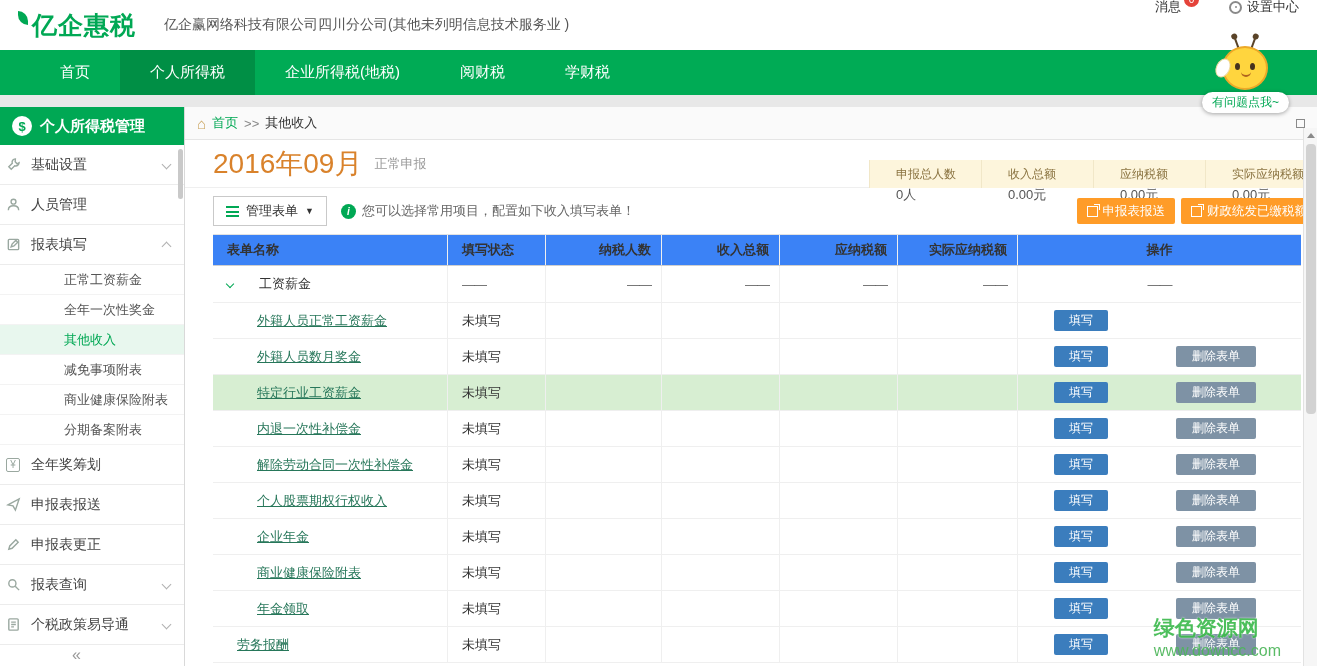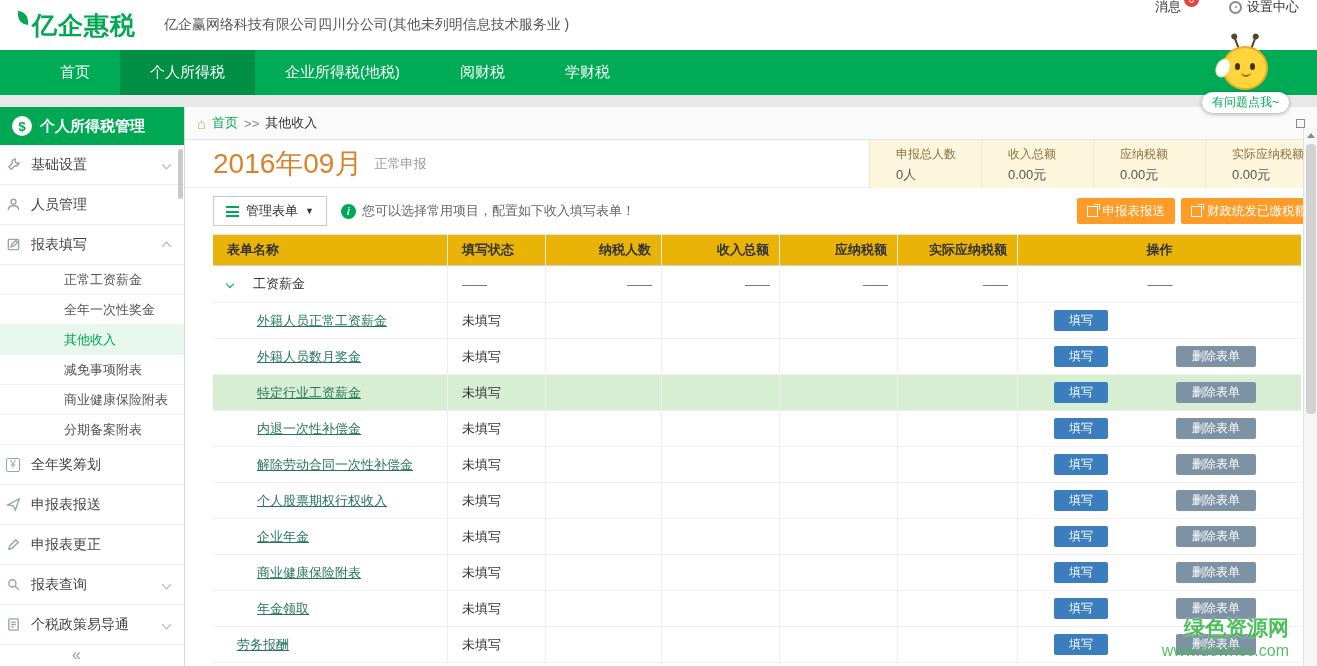--- a/index.html
+++ b/index.html
@@ -59,64 +59,64 @@
   .home-icon { color:#c9a25a; font-size:15px; }
   .bc-home { color:#00a854; cursor:pointer; }
   .bc-sep { color:#888; }
   .bc-current { color:#333; }
   .panel-toggle { margin-left:auto; width:9px; height:9px; border:1px solid #8a8a8a; cursor:pointer; }
   
   .period-row { height:48px; border-bottom:1px solid #efefef; display:flex; align-items:center; padding-left:28px; }
   .period-title { font-size:28px; color:#d9822b; }
   .period-sub { margin-left:12px; font-size:13px; color:#999; }
   .stats { margin-left:auto; height:48px; display:flex; }
-  .stat-cell { width:112px; background:#fdf5dc; border-left:1px solid #f1e7c8; padding:6px 0 0 26px; }
+  .stat-cell { width:112px; background:#fdf5dc; border-left:1px solid #f1e7c8; padding:6px 0 0 26px;margin-top:20px; }
   .stat-label { font-size:12px; color:#8a7340; }
   .stat-value { font-size:13px; color:#555; margin-top:3px; }
   
   .toolbar { height:46px; display:flex; align-items:center; padding-left:28px; }
   .manage-btn { border:1px solid #c9c9c9; background:#fff; height:30px; display:flex; align-items:center; gap:7px; padding:0 12px; cursor:pointer; font-size:13px; color:#333; }
   .list-icon { width:13px; height:11px; background:linear-gradient(#00a854 2px, transparent 2px, transparent 4.5px, #00a854 4.5px, #00a854 6.5px, transparent 6.5px, transparent 9px, #00a854 9px, #00a854 11px); }
   .caret { font-size:9px; color:#333; }
   .hint { margin-left:14px; display:flex; align-items:center; gap:6px; color:#666; font-size:13px; }
   .info-icon { width:15px; height:15px; border-radius:50%; background:#00a854; color:#fff; font-size:10px; font-style:italic; font-weight:bold; display:flex; align-items:center; justify-content:center; }
   .toolbar-actions { margin-left:auto; display:flex; gap:6px; }
   .orange-btn { background:#ff9c28; color:#fff; height:26px; display:flex; align-items:center; gap:5px; padding:0 10px; font-size:12.5px; cursor:pointer; border-radius:2px; }
   .export-icon { width:11px; height:11px; border:1.5px solid #fff; position:relative; display:inline-block; }
   .export-icon::after { content:""; position:absolute; right:-3px; top:-3px; width:5px; height:5px; border-top:1.5px solid #fff; border-right:1.5px solid #fff; }
   
   .table-wrap { margin:0 16px 0 28px; flex:1; display:flex; flex-direction:column; overflow:hidden; border-top:1px solid #e2e2e2;}
-  .thead { height:31px; display:flex; align-items:center; font-weight:bold; font-size:13px; border-bottom:1px solid #cfcfcf; background:#eab308; flex:none;}
+  .thead { height:31px; display:flex; align-items:center; font-weight:bold; font-size:13px; border-bottom:1px solid #cfcfcf; background:#3b82f6; flex:none;}
   .cell { height:100%; display:flex; align-items:center; border-right:1px solid #efefef; }
   .cell:last-child { border-right:none; }
   .col-name { width:235px; padding-left:14px; flex:none; }
   .col-status { width:98px; padding-left:14px; flex:none; }
   .col-num { width:116px; justify-content:flex-end; padding-right:10px; flex:none; }
   .col-num.w2 { width:118px; } .col-num.w3 { width:118px; } .col-num.w4 { width:120px; }
   .col-ops { flex:1; padding-left:36px; padding-right:45px; justify-content:space-between; }
   .thead .col-ops { justify-content:center; padding:0; }
   .trow { height:36px; display:flex; align-items:center; border-bottom:1px solid #efefef; background:#fff; flex:none; }
   .group-row { height:37px; }
-  .group-row .col-name { gap:20px; color:#333; }
+  .group-row .col-name { gap:26px; color:#333; }
   .chev-table { width:6px; height:6px; border-right:1.5px solid #00a854; border-bottom:1.5px solid #00a854; transform:rotate(45deg); display:inline-block; flex:none;}
   .dash { color:#666; letter-spacing:-1px; }
   .ops-center { justify-content:center !important; padding:0 !important; }
   .form-link { color:#27775a; text-decoration:underline; cursor:pointer; }
   .trow .col-name { padding-left:44px; }
   .trow.group-level .col-name { padding-left:24px; }
   .trow.hl, .trow.hl .cell { background:#d7eed2; }
   .btn-fill { width:54px; height:21px; background:#3b7dbd; color:#fff; font-size:12px; display:flex; align-items:center; justify-content:center; border-radius:2px; cursor:pointer; flex:none;}
   .btn-del { width:80px; height:21px; background:#7e92a5; color:#fff; font-size:12px; display:flex; align-items:center; justify-content:center; border-radius:2px; cursor:pointer; flex:none;}
   
   .vscroll { position:absolute; right:0; top:128px; bottom:0; width:14px; background:#f6f6f6; border-left:1px solid #e2e2e2; }
   .vs-arrow { height:14px; display:flex; align-items:center; justify-content:center; }
   .vs-arrow::after { content:""; width:0; height:0; border-left:4px solid transparent; border-right:4px solid transparent; border-bottom:5px solid #8a8a8a; }
   .vs-thumb { margin:2px auto 0; width:10px; height:270px; background:#d2d2d2; border-radius:4px; }
   
-  .watermark { position:absolute; right:28px; bottom:6px; text-align:right; z-index:40; opacity:.92; }
+  .watermark { position:absolute; right:36px; bottom:6px; text-align:left; z-index:40; opacity:.92; }
   .wm-title { font-size:21px; font-weight:bold; color:#3dba4e; text-shadow:0 0 2px #fff; }
   .wm-url { font-size:16px; color:#4db65a; }
 </style>
 </head>
 <body>
 
 <div class="top-header">
   <div class="logo">
     <span class="leaf"></span>
     <span>亿企惠税</span>

